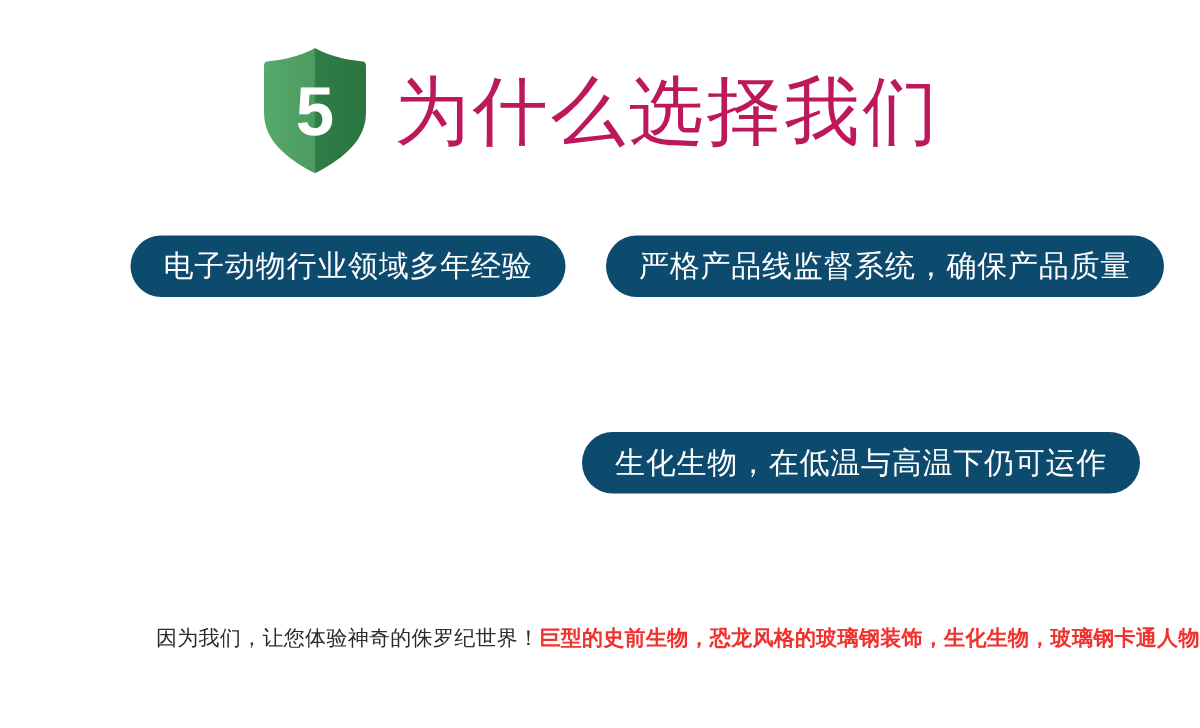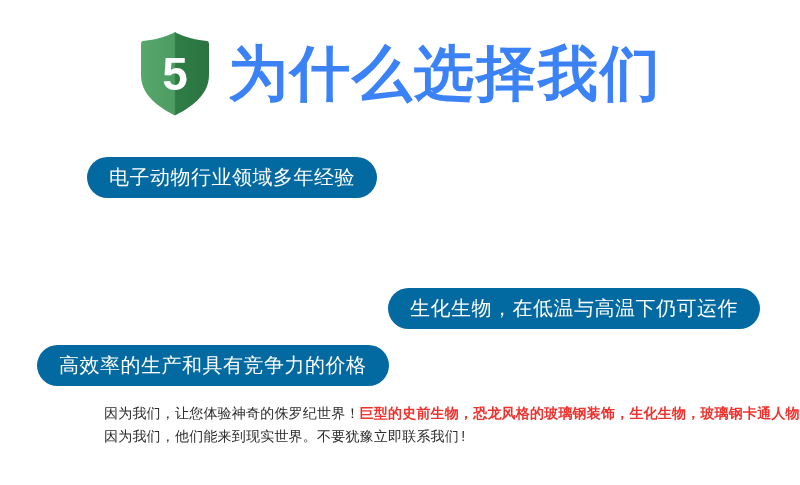--- a/index.html
+++ b/index.html
@@ -41,32 +41,32 @@
     margin-right: 16px;
     flex: 0 0 auto;
   }
   .shield-wrap svg {
     display: block;
     width: 74px;
     height: 86px;
   }
 
   .header-title {
-    font-size: 60px;
+    font-size: 50px;
     line-height: 1;
-    color: #3b82f6;
+    color: #be185d;
     letter-spacing: 2px;
-    font-weight: 700;
+    font-weight: 400;
     white-space: nowrap;
   }
 
   
   .pill {
     position: absolute;
-    background: #0369a1;
+    background: #0c4a6e;
     color: #ffffff;
     border-radius: 999px;
     display: flex;
     align-items: center;
     justify-content: center;
     font-size: 20px;
     letter-spacing: 0.5px;
     white-space: nowrap;
     height: 41px;
     padding: 0 22px;
@@ -76,27 +76,26 @@
   .pill-1 { left: 87px;  top: 157px; }
   .pill-2 { left: 404px; top: 157px; }
   .pill-3 { left: 21px;  top: 230px; }
   .pill-4 { left: 388px; top: 288px; }
   .pill-5 { left: 37px;  top: 345px; }
 
   
   .footer {
     position: absolute;
     left: 104px;
-    top: 403px;
+    top: 414px;
     width: 660px;
     font-size: 14px;
     line-height: 23px;
     color: #2b2b2b;
     letter-spacing: 0.2px;
-    font-family: Liberation Mono, monospace;
   }
   .footer-line {
     white-space: nowrap;
   }
   .hl-red {
     color: #f0322e;
     font-weight: 700;
   }
 </style>
 </head>
@@ -119,26 +118,25 @@
         <path d="M37 1 C37 1 26 8 5 10 C4 10 3 11 3 13 L3 44 C3 62 17 74 36 84 C36.6 84.4 37.4 84.4 38 84 C57 74 71 62 71 44 L71 13 C71 11 70 10 69 10 C48 8 37 1 37 1 Z" fill="url(#shieldGrad)"></path>
         <text x="37" y="59" text-anchor="middle" font-family="Liberation Sans, DejaVu Sans, sans-serif" font-size="46" font-weight="700" fill="#ffffff">5</text>
       </svg>
     </div>
 
     <div class="header-title">为什么选择我们</div>
   </div>
 
   <div class="pill pill-1">电子动物行业领域多年经验</div>
 
+  <div class="pill pill-2">严格产品线监督系统，确保产品质量</div>
 
 
   <div class="pill pill-4">生化生物，在低温与高温下仍可运作</div>
 
-  <div class="pill pill-5">高效率的生产和具有竞争力的价格</div>
 
   <div class="footer">
     <div class="footer-line">
       <span>因为我们，让您体验神奇的侏罗纪世界！</span><span class="hl-red">巨型的史前生物，恐龙风格的玻璃钢装饰，生化生物，玻璃钢卡通人物</span>
     </div>
-    <div class="footer-line">因为我们，他们能来到现实世界。不要犹豫立即联系我们!</div>
   </div>
 
 </div>
 
 </body></html>

